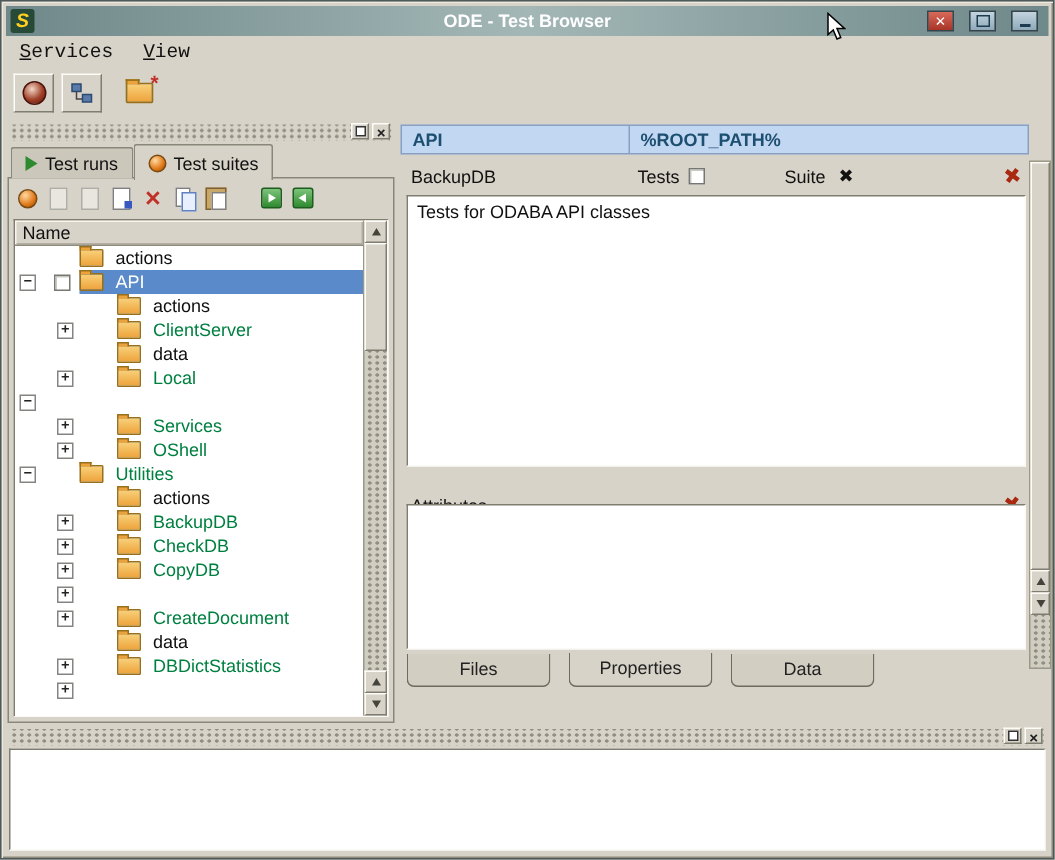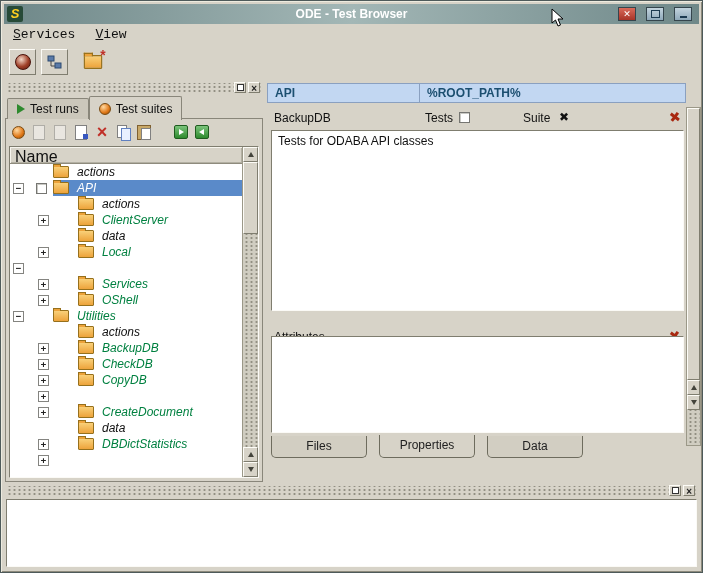--- a/index.html
+++ b/index.html
@@ -87,31 +87,31 @@
        background:linear-gradient(#7cc47c,#2e8a2e);border:1px solid #1f5c1f;}
   .k-db-in::after{content:"";position:absolute;left:6px;top:5px;width:0;height:0;
        border-top:3px solid transparent;border-bottom:3px solid transparent;border-left:5px solid #fff;}
   .k-db-out::after{content:"";position:absolute;left:5px;top:5px;width:0;height:0;
        border-top:3px solid transparent;border-bottom:3px solid transparent;border-right:5px solid #fff;}
 
   
   .tree-wrap{position:absolute;left:3px;right:3px;top:27px;bottom:3px;background:#fff;
        border:1px solid;border-color:#7f7d6f #fbfaf6 #fbfaf6 #7f7d6f;display:flex;box-sizing:border-box;}
   .tree-col{flex:1;display:flex;flex-direction:column;min-width:0;}
-  .tree-header{height:17px;background:#d7d3c8;font-size:16px;padding:1px 5px;box-sizing:border-box;
+  .tree-header{height:17px;background:#d7d3c8;font-size:12px;padding:1px 5px;box-sizing:border-box;
        border-bottom:1px solid #8e8b7d;box-shadow:inset 1px 1px 0 #f7f5ee, inset -1px -1px 0 #b3b0a3;}
   .tree-rows{flex:1;overflow:hidden;background:#fff;}
   .tree-row{height:16px;display:flex;align-items:center;white-space:nowrap;font-size:12px;}
   .expander{width:9px;height:9px;border:1px solid #848480;background:#fff;color:#222;flex:none;
        font:bold 9px/8px "DejaVu Sans Mono",monospace;text-align:center;margin-right:12px;box-sizing:content-box;}
   .expander-spacer{width:11px;height:11px;margin-right:12px;flex:none;}
   .row-check{width:9px;height:9px;border:1px solid #767672;background:#fff;margin-right:6px;flex:none;
        box-shadow:inset 1px 1px 0 #c9c9c4;}
   .row-check-spacer{width:11px;height:1px;margin-right:6px;flex:none;}
-  .sel-wrap{display:flex;align-items:center;flex:1;height:16px;min-width:0;font-style:italic;}
+  .sel-wrap{display:flex;align-items:center;flex:1;height:16px;min-width:0;}
   .sel-wrap .folder{margin-right:5px;}
   .row-label{padding:0 3px;}
   .c-black{color:#101010;}
   .c-green{color:#008040;}
   .tree-row.selected .sel-wrap{background:#5a8ac9;}
   .tree-row.selected .row-label{color:#fff;}
 
   
   .vsb{width:16px;background:#d0cdc1;border-left:1px solid #9b9888;display:flex;flex-direction:column;box-sizing:border-box;}
   .sb-btn{height:15px;flex:none;background:#d7d3c8;border:1px solid;border-color:#fdfcf7 #7f7d6f #7f7d6f #fdfcf7;

